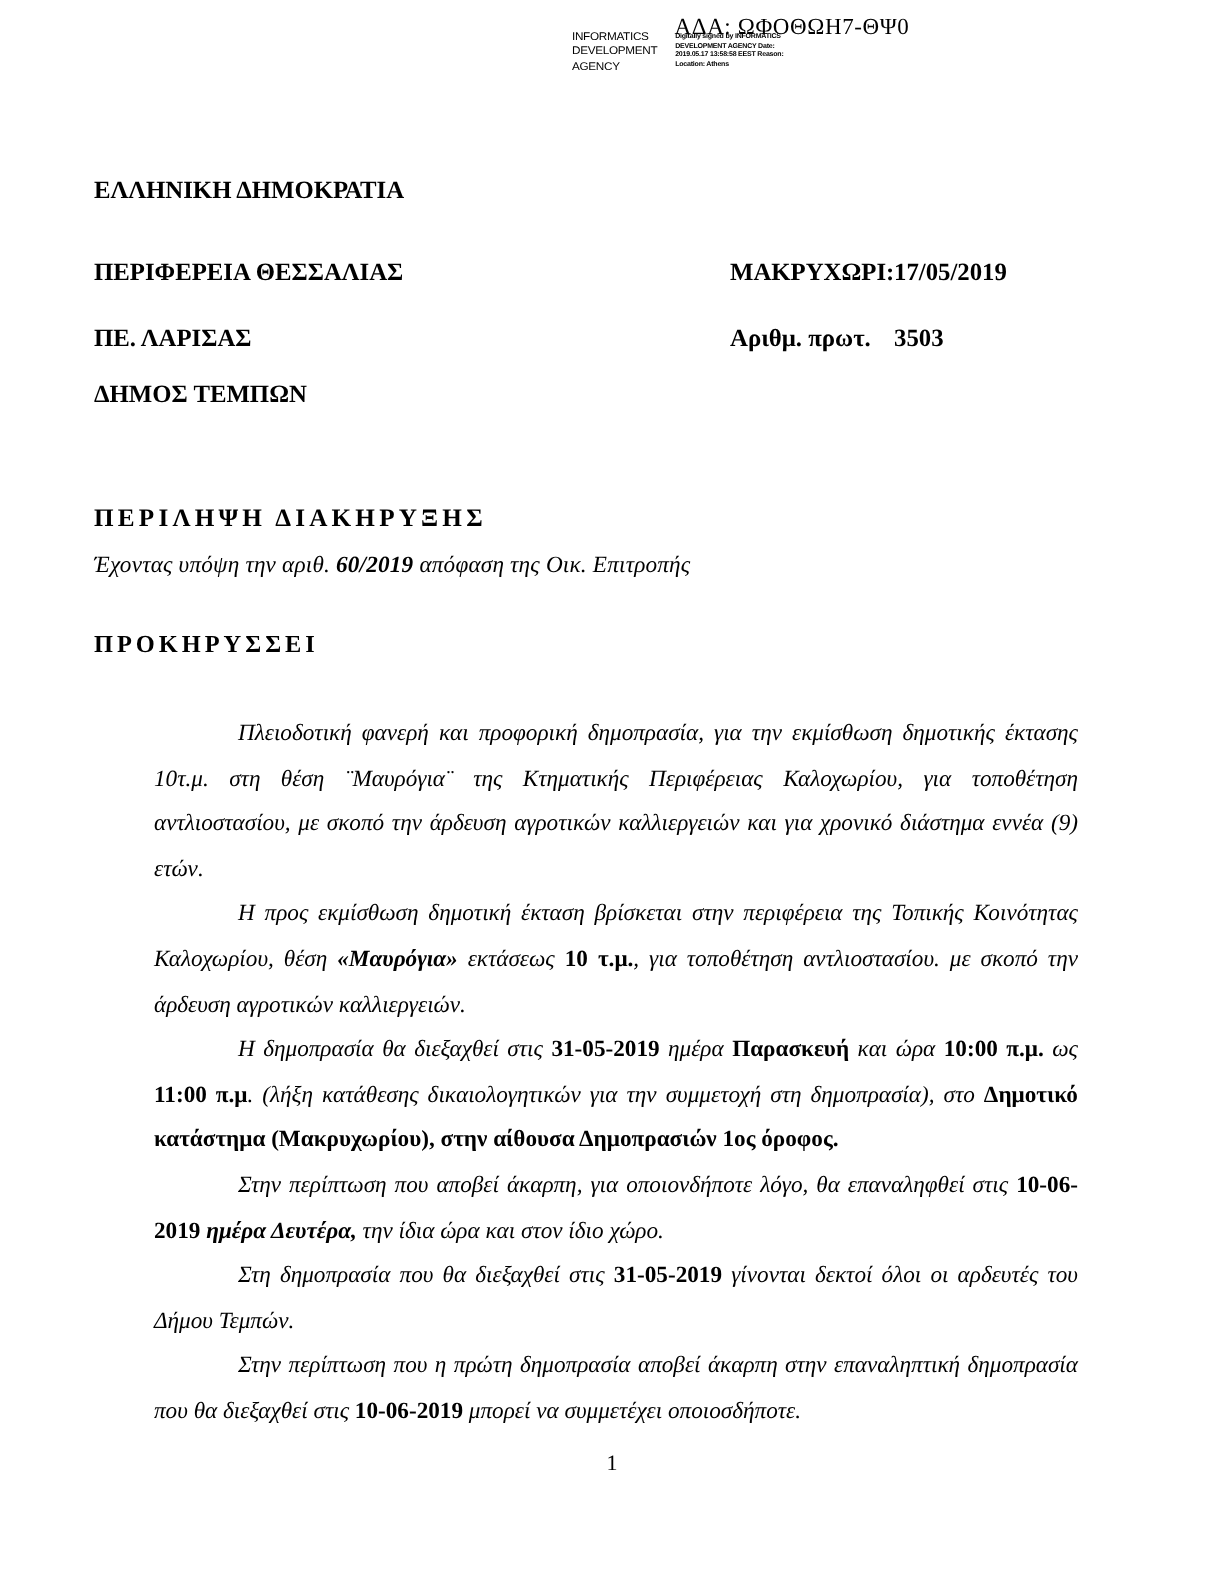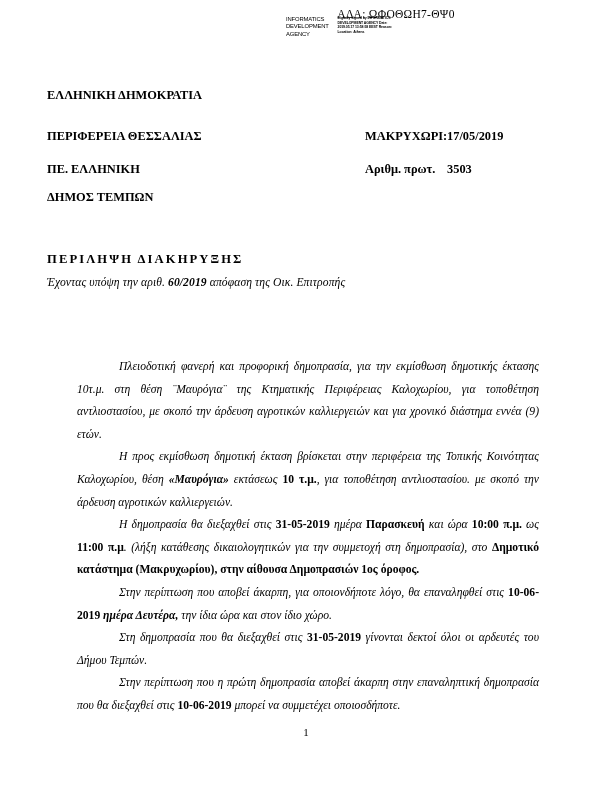--- a/index.html
+++ b/index.html
@@ -151,33 +151,34 @@
       <div class="lh-left">ΕΛΛΗΝΙΚΗ ΔΗΜΟΚΡΑΤΙΑ</div>
     </div>
     <div class="lh-gap-a"></div>
     <div class="lh-row">
       <div class="lh-left">ΠΕΡΙΦΕΡΕΙΑ ΘΕΣΣΑΛΙΑΣ</div>
       <div class="lh-label">ΜΑΚΡΥΧΩΡΙ:</div>
       <div class="lh-value">17/05/2019</div>
     </div>
     <div class="lh-gap-b"></div>
     <div class="lh-row">
-      <div class="lh-left">ΠΕ. ΕΛΛΗΝΙΚΗ</div>
+      <div class="lh-left">ΠΕ. ΛΑΡΙΣΑΣ</div>
       <div class="lh-label">Αριθμ. πρωτ.</div>
       <div class="lh-value">3503</div>
     </div>
     <div class="lh-gap-c"></div>
     <div class="lh-row">
       <div class="lh-left">ΔΗΜΟΣ ΤΕΜΠΩΝ</div>
     </div>
   </div>
 
   <div class="titleblock">
     <div class="doc-title">ΠΕΡΙΛΗΨΗ ΔΙΑΚΗΡΥΞΗΣ</div>
     <div class="doc-basis"><span>Έχοντας υπόψη την αριθ. </span><b>60/2019</b><span> απόφαση της Οικ. Επιτροπής</span></div>
+    <div class="doc-proclaim">ΠΡΟΚΗΡΥΣΣΕΙ</div>
   </div>
 
   <div class="body-text">
 
     <p>Πλειοδοτική φανερή και προφορική δημοπρασία, για την εκμίσθωση δημοτικής έκτασης 10τ.μ. στη θέση ¨Μαυρόγια¨ της Κτηματικής Περιφέρειας Καλοχωρίου, για τοποθέτηση αντλιοστασίου, με σκοπό την άρδευση αγροτικών καλλιεργειών και για χρονικό διάστημα εννέα (9) ετών.</p>
 
     <p><span>Η προς εκμίσθωση δημοτική έκταση βρίσκεται στην περιφέρεια της Τοπικής Κοινότητας Καλοχωρίου, θέση </span><b>«Μαυρόγια»</b><span> εκτάσεως </span><b class="upb">10 τ.μ.</b><span>, για τοποθέτηση αντλιοστασίου. με σκοπό την άρδευση αγροτικών καλλιεργειών.</span></p>
 
     <p><span>Η δημοπρασία θα διεξαχθεί στις </span><b class="upb">31-05-2019</b><span> ημέρα </span><b class="upb">Παρασκευή</b><span> και ώρα </span><b class="upb">10:00 π.μ.</b><span> ως </span><b class="upb">11:00 π.μ</b><span>. (λήξη κατάθεσης δικαιολογητικών για την συμμετοχή στη δημοπρασία), στο </span><span class="upb">Δημοτικό κατάστημα (Μακρυχωρίου), στην αίθουσα Δημοπρασιών 1ος όροφος.</span></p>
 

